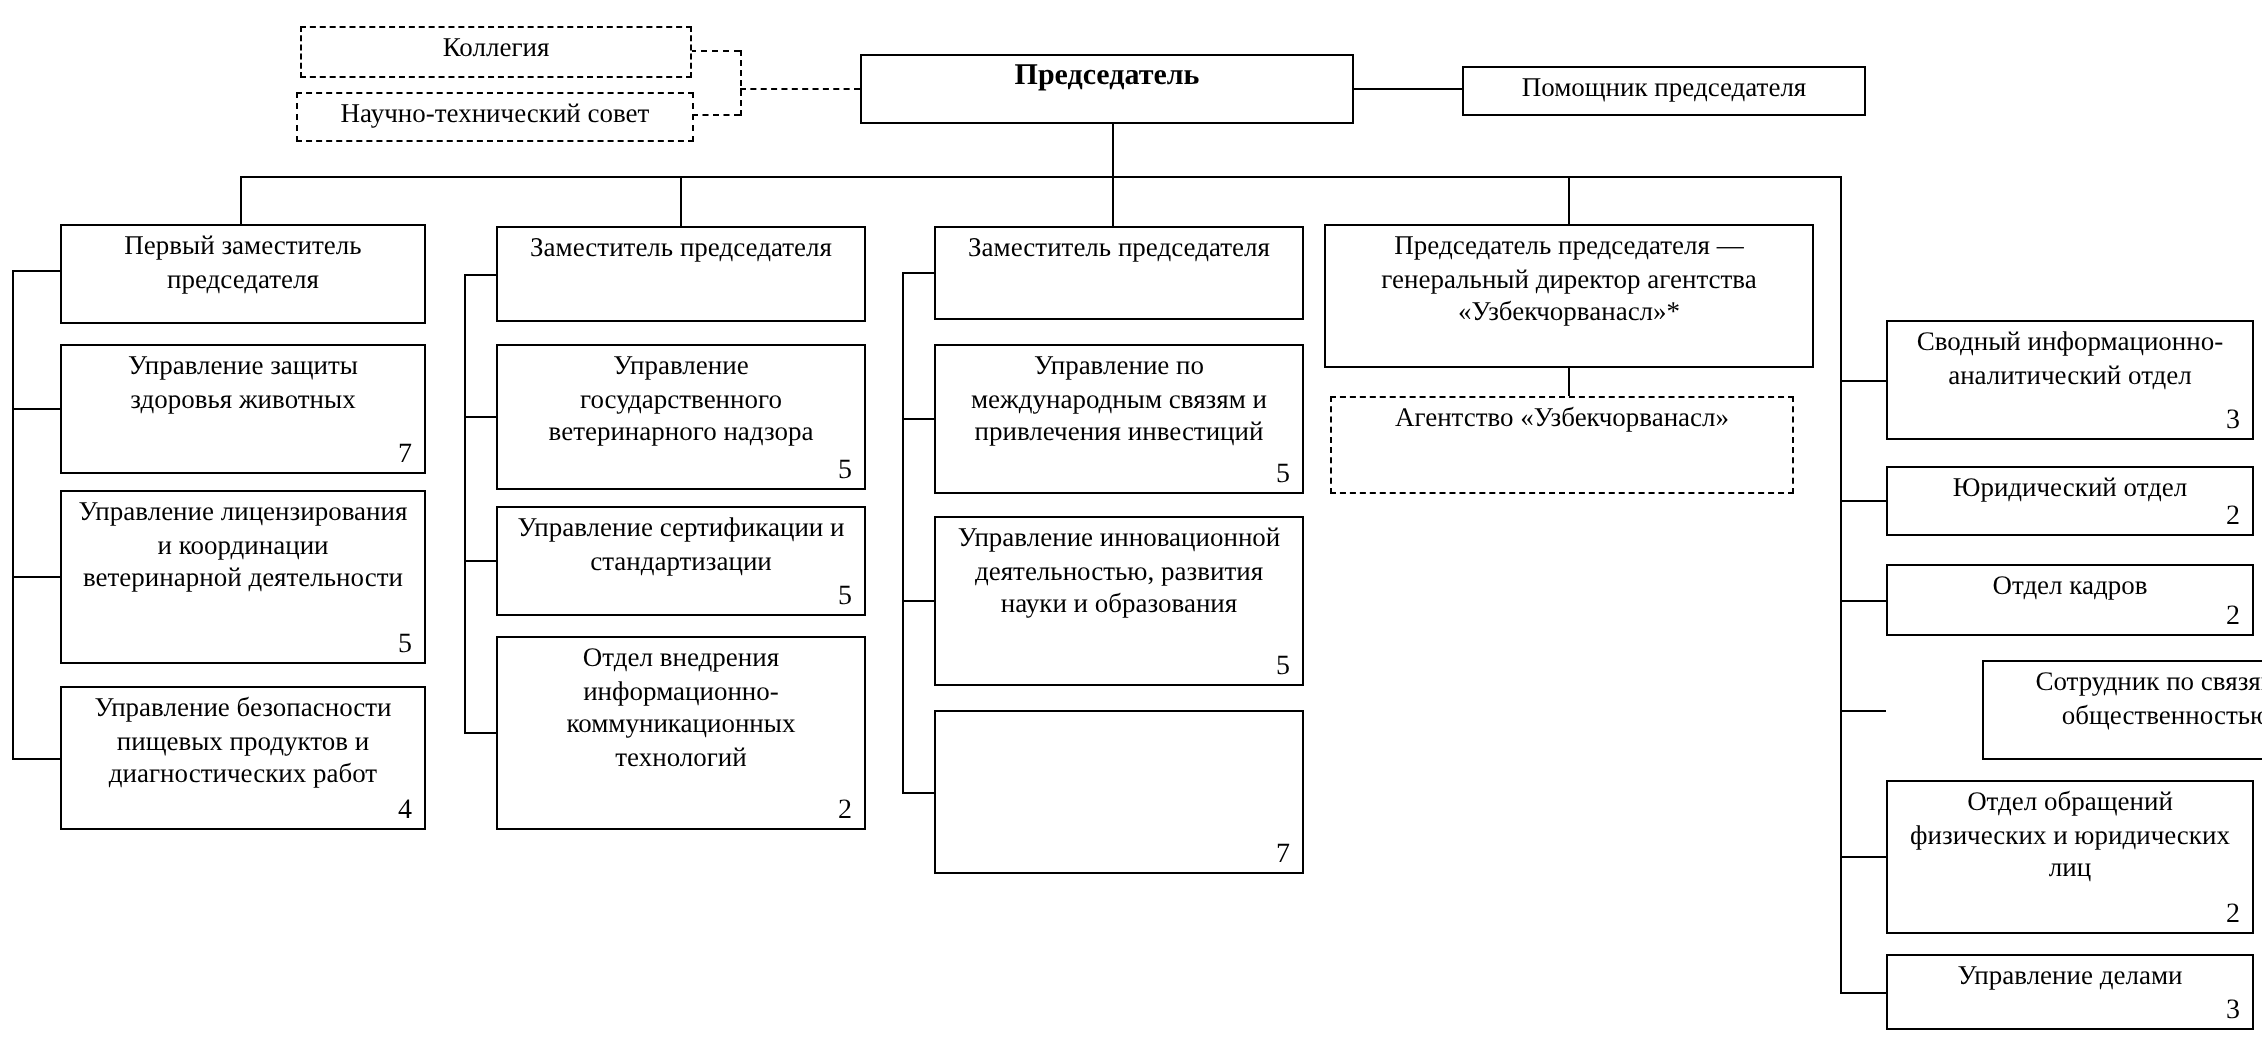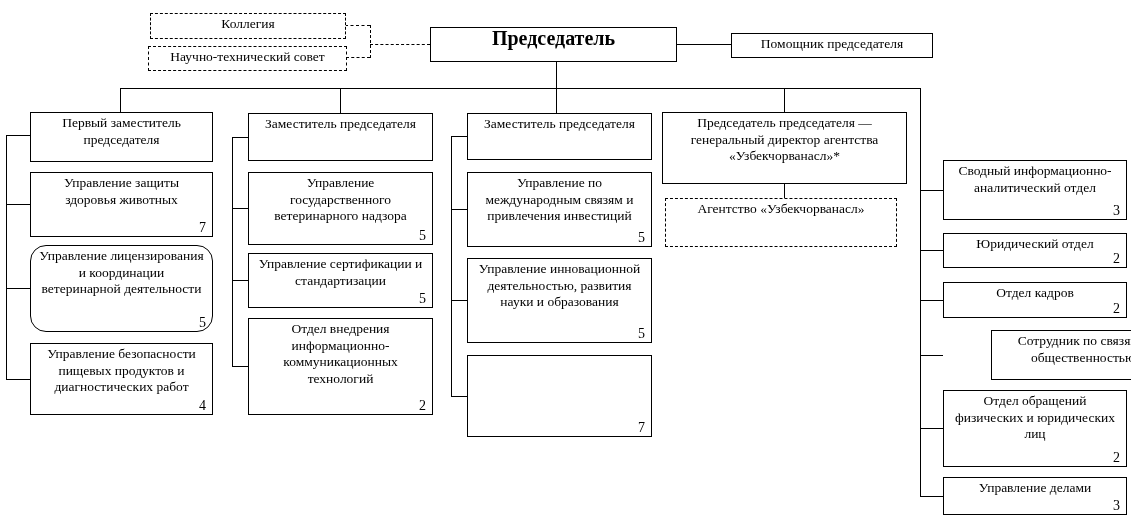--- a/index.html
+++ b/index.html
@@ -15,21 +15,21 @@
     position:absolute;
     border:1.5px solid #000000;
     background:#ffffff;
     display:flex;justify-content:center;
     text-align:center;
     font-size:13.5px;line-height:16.5px;
     padding:2px 8px;
     box-sizing:border-box;
   }
   .node.dashed{border:1.5px dashed #000000;}
-  .node.bold{font-weight:bold;font-size:20px;font-family:Liberation Serif, serif;}
+  .node.bold{font-weight:bold;font-size:15px;font-family:Liberation Serif, serif;}
   .count{
     position:absolute;
     right:6px;bottom:0px;
     font-size:14px;line-height:16px;
   }
   .h{position:absolute;height:0;border-top:1.5px solid #000000;}
   .v{position:absolute;width:0;border-left:1.5px solid #000000;}
   .dh{position:absolute;height:0;border-top:1.5px dashed #000000;}
   .dv{position:absolute;width:0;border-left:1.5px dashed #000000;}
 </style>
@@ -91,21 +91,21 @@
     <span>Помощник председателя</span>
   </div>
 
   <div class="node" style="left:30px;top:112px;width:183px;height:50px;">
     <span>Первый заместитель председателя</span>
   </div>
   <div class="node" style="left:30px;top:172px;width:183px;height:65px;">
     <span>Управление защиты здоровья животных</span>
     <span class="count">7</span>
   </div>
-  <div class="node" style="left:30px;top:245px;width:183px;height:87px;border-radius:16px;">
+  <div class="node" style="left:30px;top:245px;width:183px;height:87px;">
     <span>Управление лицензирования и координации ветеринарной деятельности</span>
     <span class="count">5</span>
   </div>
   <div class="node" style="left:30px;top:343px;width:183px;height:72px;">
     <span>Управление безопасности пищевых продуктов и диагностических работ</span>
     <span class="count">4</span>
   </div>
 
   <div class="node" style="left:248px;top:113px;width:185px;height:48px;">
     <span>Заместитель председателя</span>

